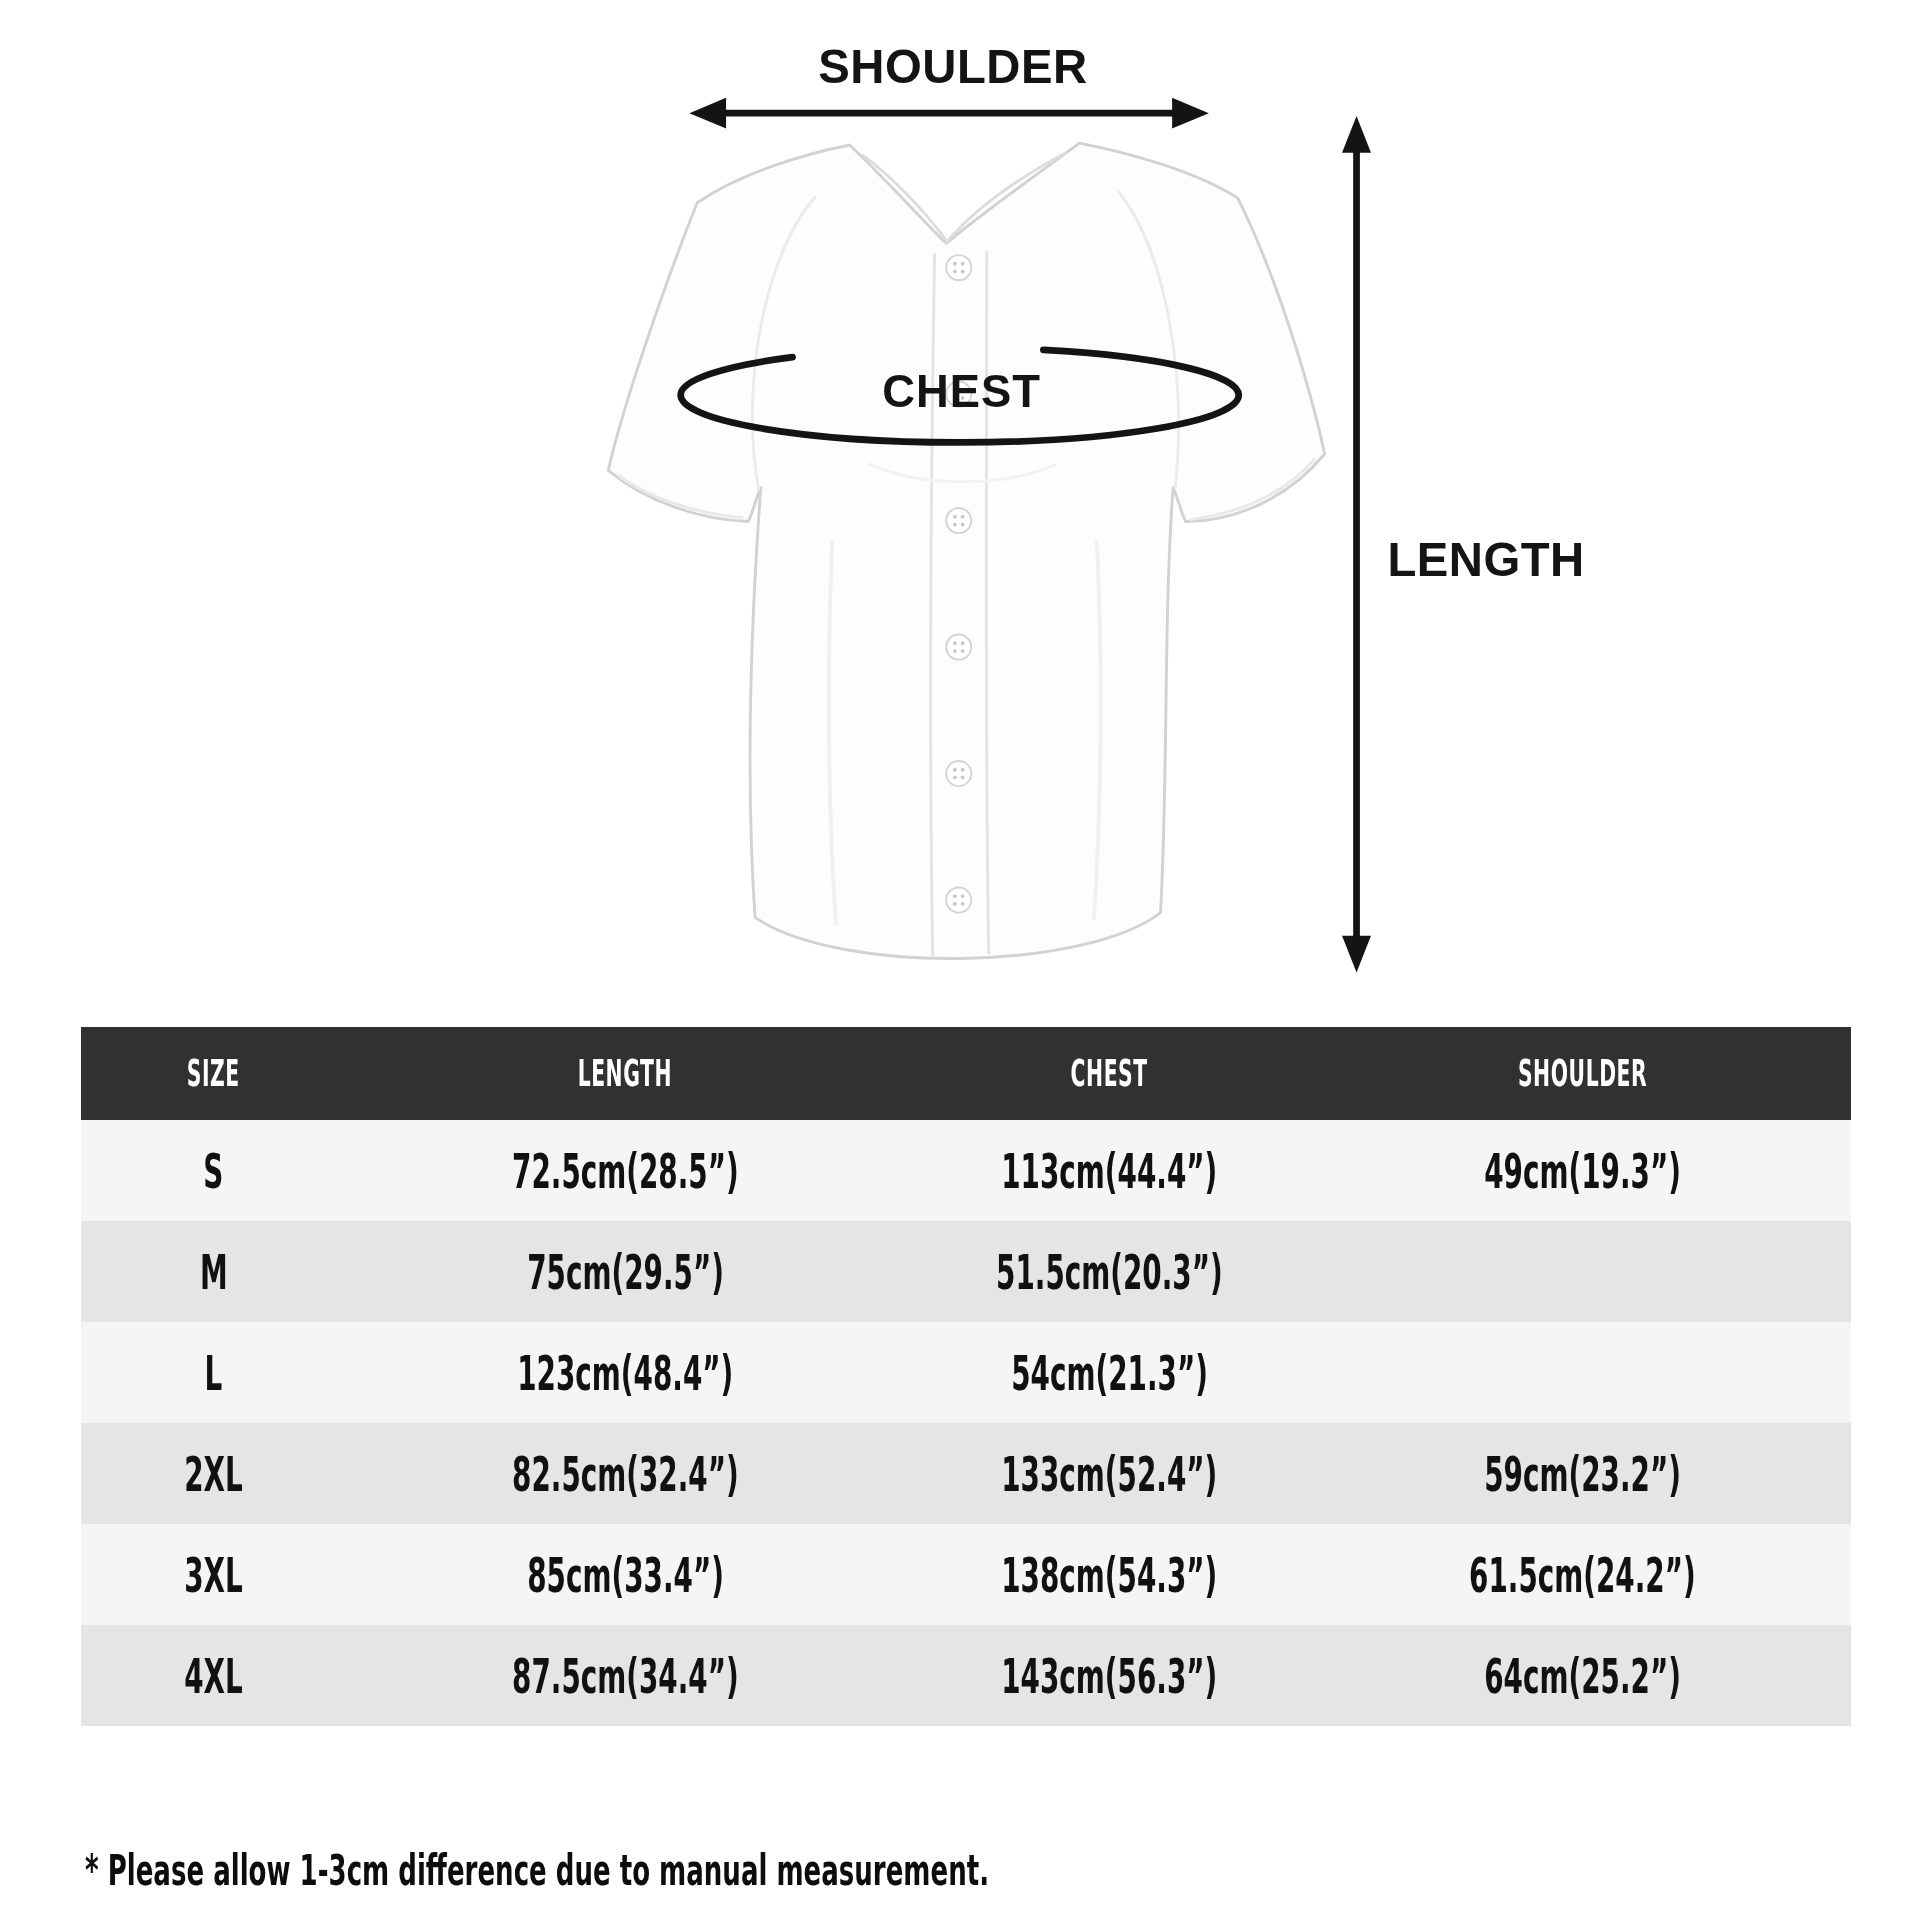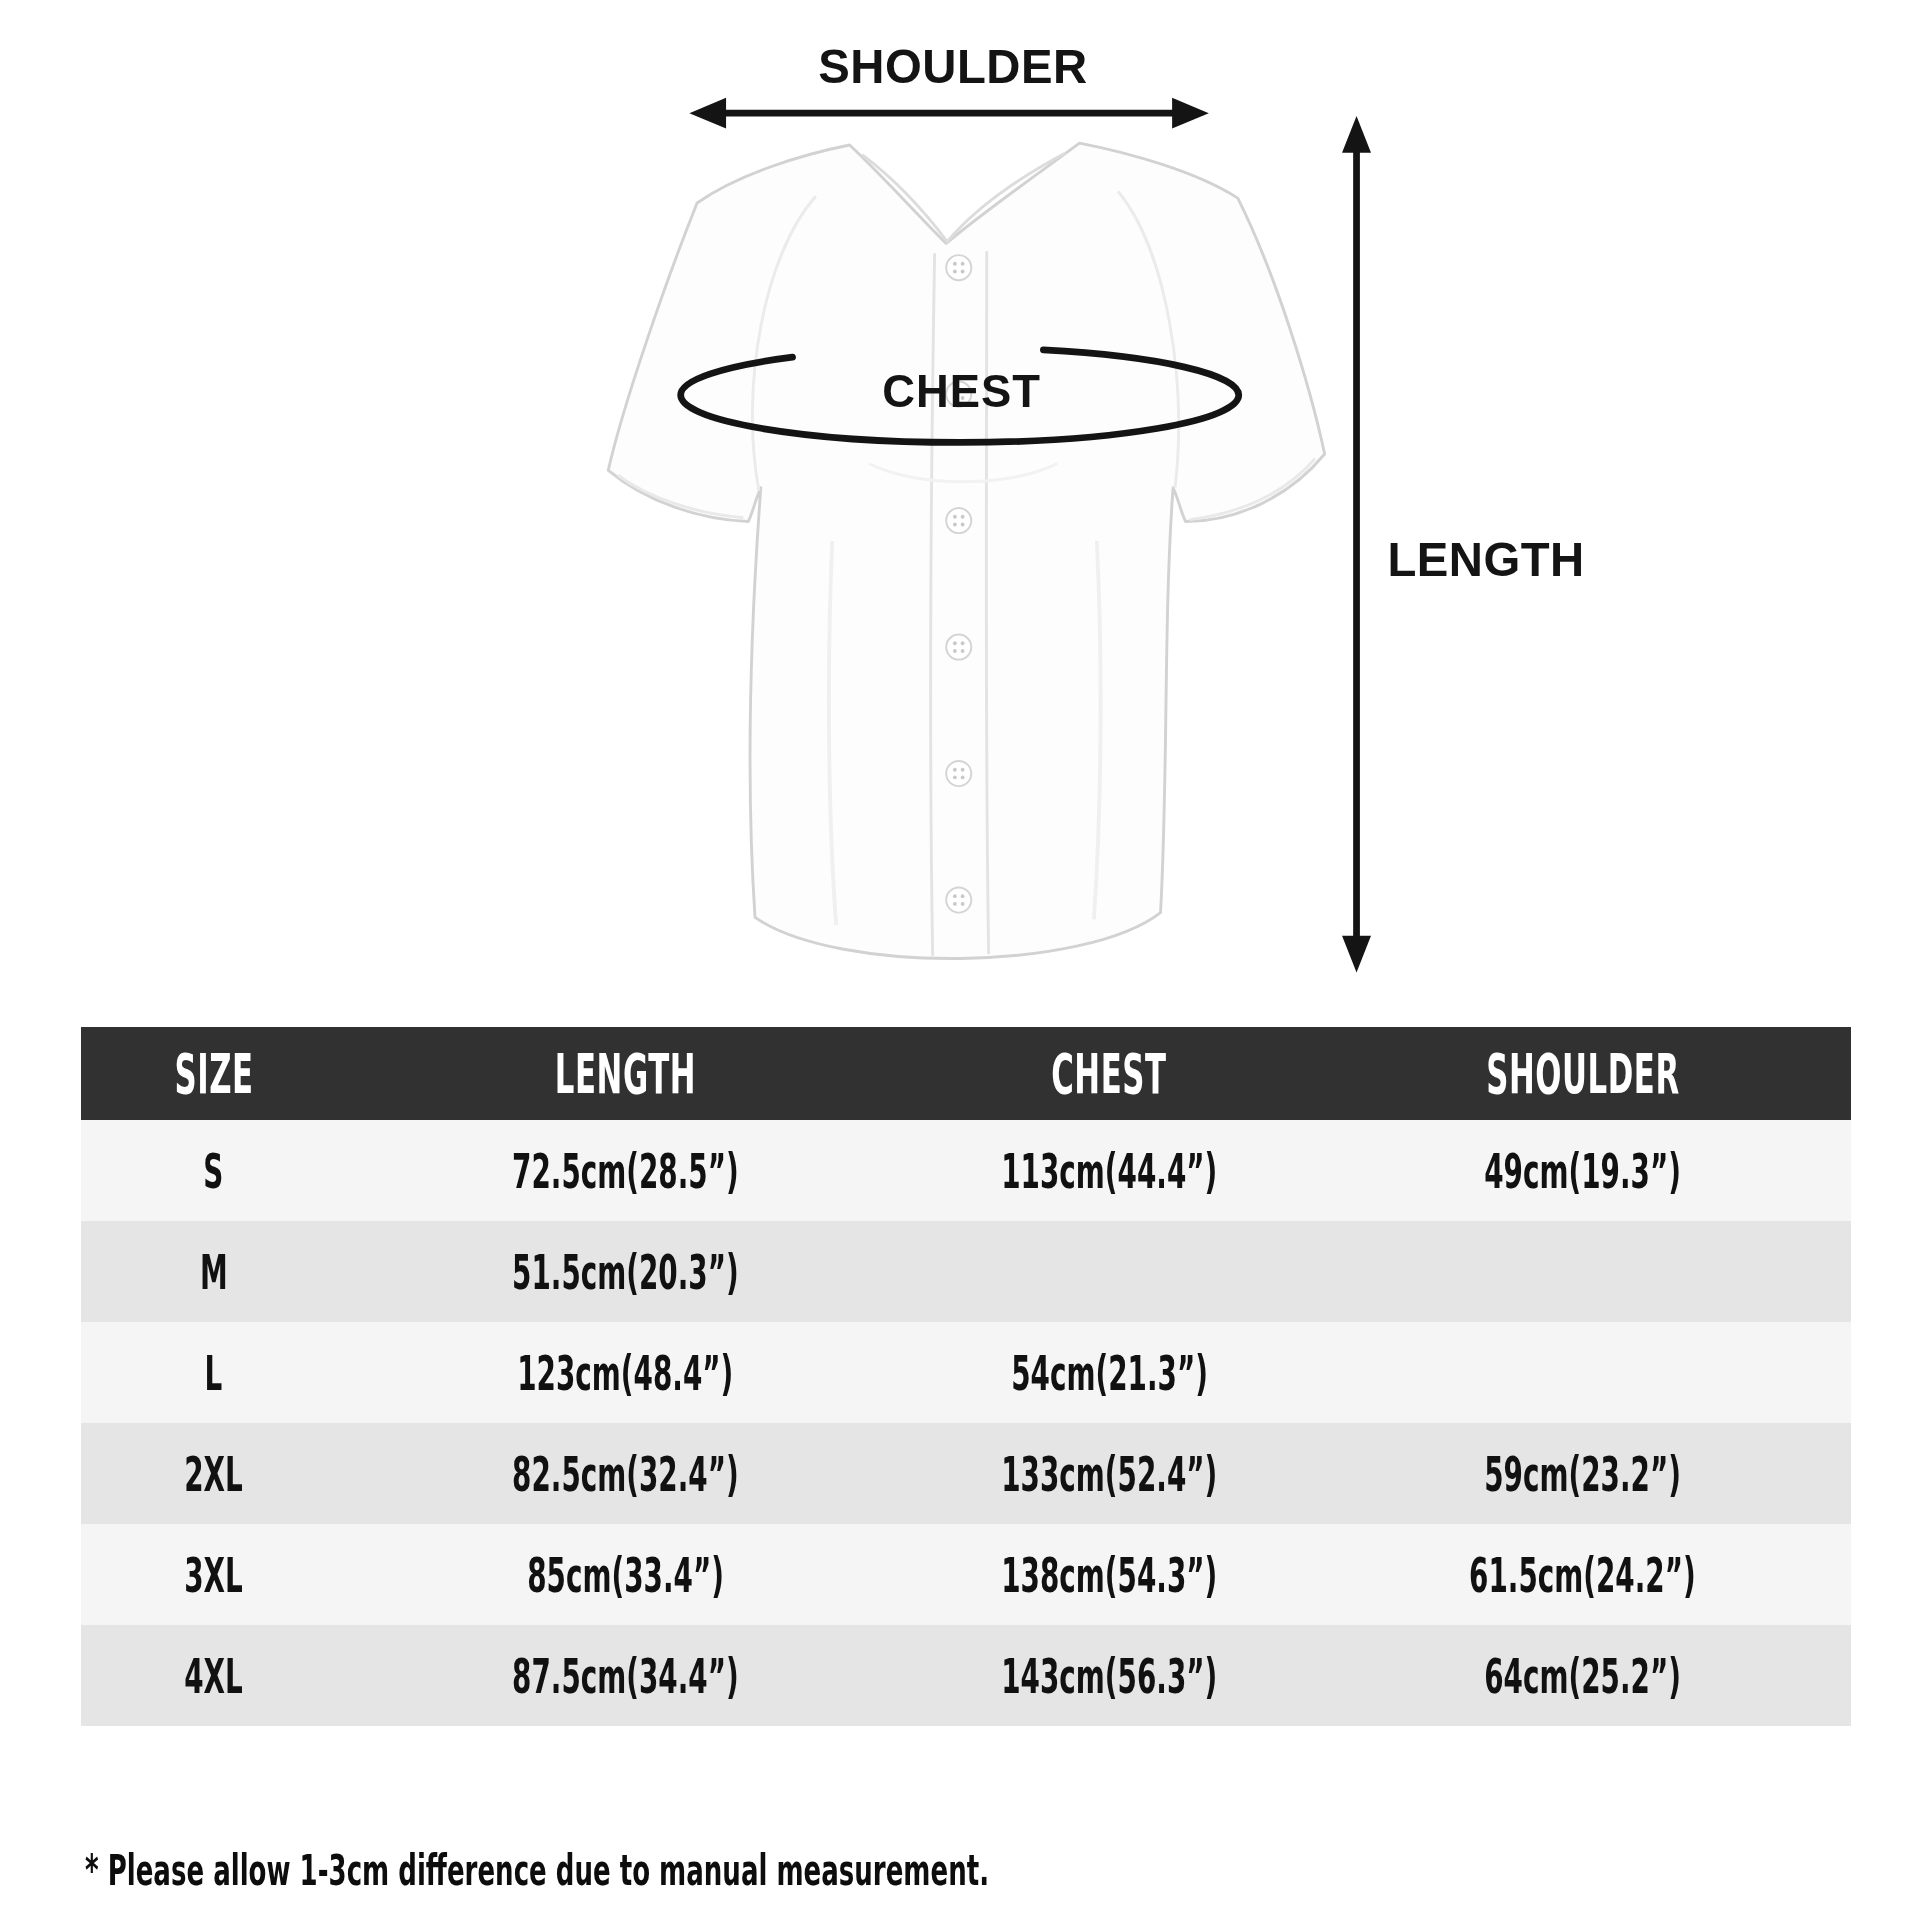--- a/index.html
+++ b/index.html
@@ -8,21 +8,21 @@
 
   
   #diagram-svg{position:absolute;left:0;top:0;width:1931px;height:1019px;display:block;}
   .ann-label{font-family:"Liberation Sans","DejaVu Sans",sans-serif;font-weight:bold;fill:#141414;}
 
   
   #size-table{position:absolute;left:81px;top:1027px;width:1770px;}
   .t-grid{display:grid;grid-template-columns:15% 31.5% 23.2% 30.3%;}
   #table-header{height:93px;background:#313131;}
   #table-header .hcell{display:flex;align-items:center;justify-content:center;
-      color:#ffffff;font-size:56px;font-weight:bold;}
+      color:#ffffff;font-size:37px;font-weight:bold;}
   .trow{height:101px;}
   .trow:nth-child(odd){background:#f5f5f6;}
   .trow:nth-child(even){background:#e5e5e6;}
   .tcell{display:flex;align-items:center;justify-content:center;
       color:#111111;font-size:48px;font-weight:bold;}
 
   
   .cond  {display:inline-block;transform:scaleX(.58);transform-origin:center;white-space:nowrap;}
   .cond-h{display:inline-block;transform:scaleX(.55);transform-origin:center;white-space:nowrap;letter-spacing:1px;}
   .cond-f{display:inline-block;transform:scaleX(.62);transform-origin:left center;white-space:nowrap;}
@@ -158,20 +158,23 @@
           </div>
         <div class="tcell">
             <span class="cond">49cm(19.3”)</span>
           </div>
       </div>
       <div class="trow t-grid">
         <div class="tcell">
             <span class="cond">M</span>
           </div>
         <div class="tcell">
+            <span class="cond">75cm(29.5”)</span>
+          </div>
+        <div class="tcell">
             <span class="cond">51.5cm(20.3”)</span>
           </div>
       </div>
       <div class="trow t-grid">
         <div class="tcell">
             <span class="cond">L</span>
           </div>
         <div class="tcell">
             <span class="cond">123cm(48.4”)</span>
           </div>

